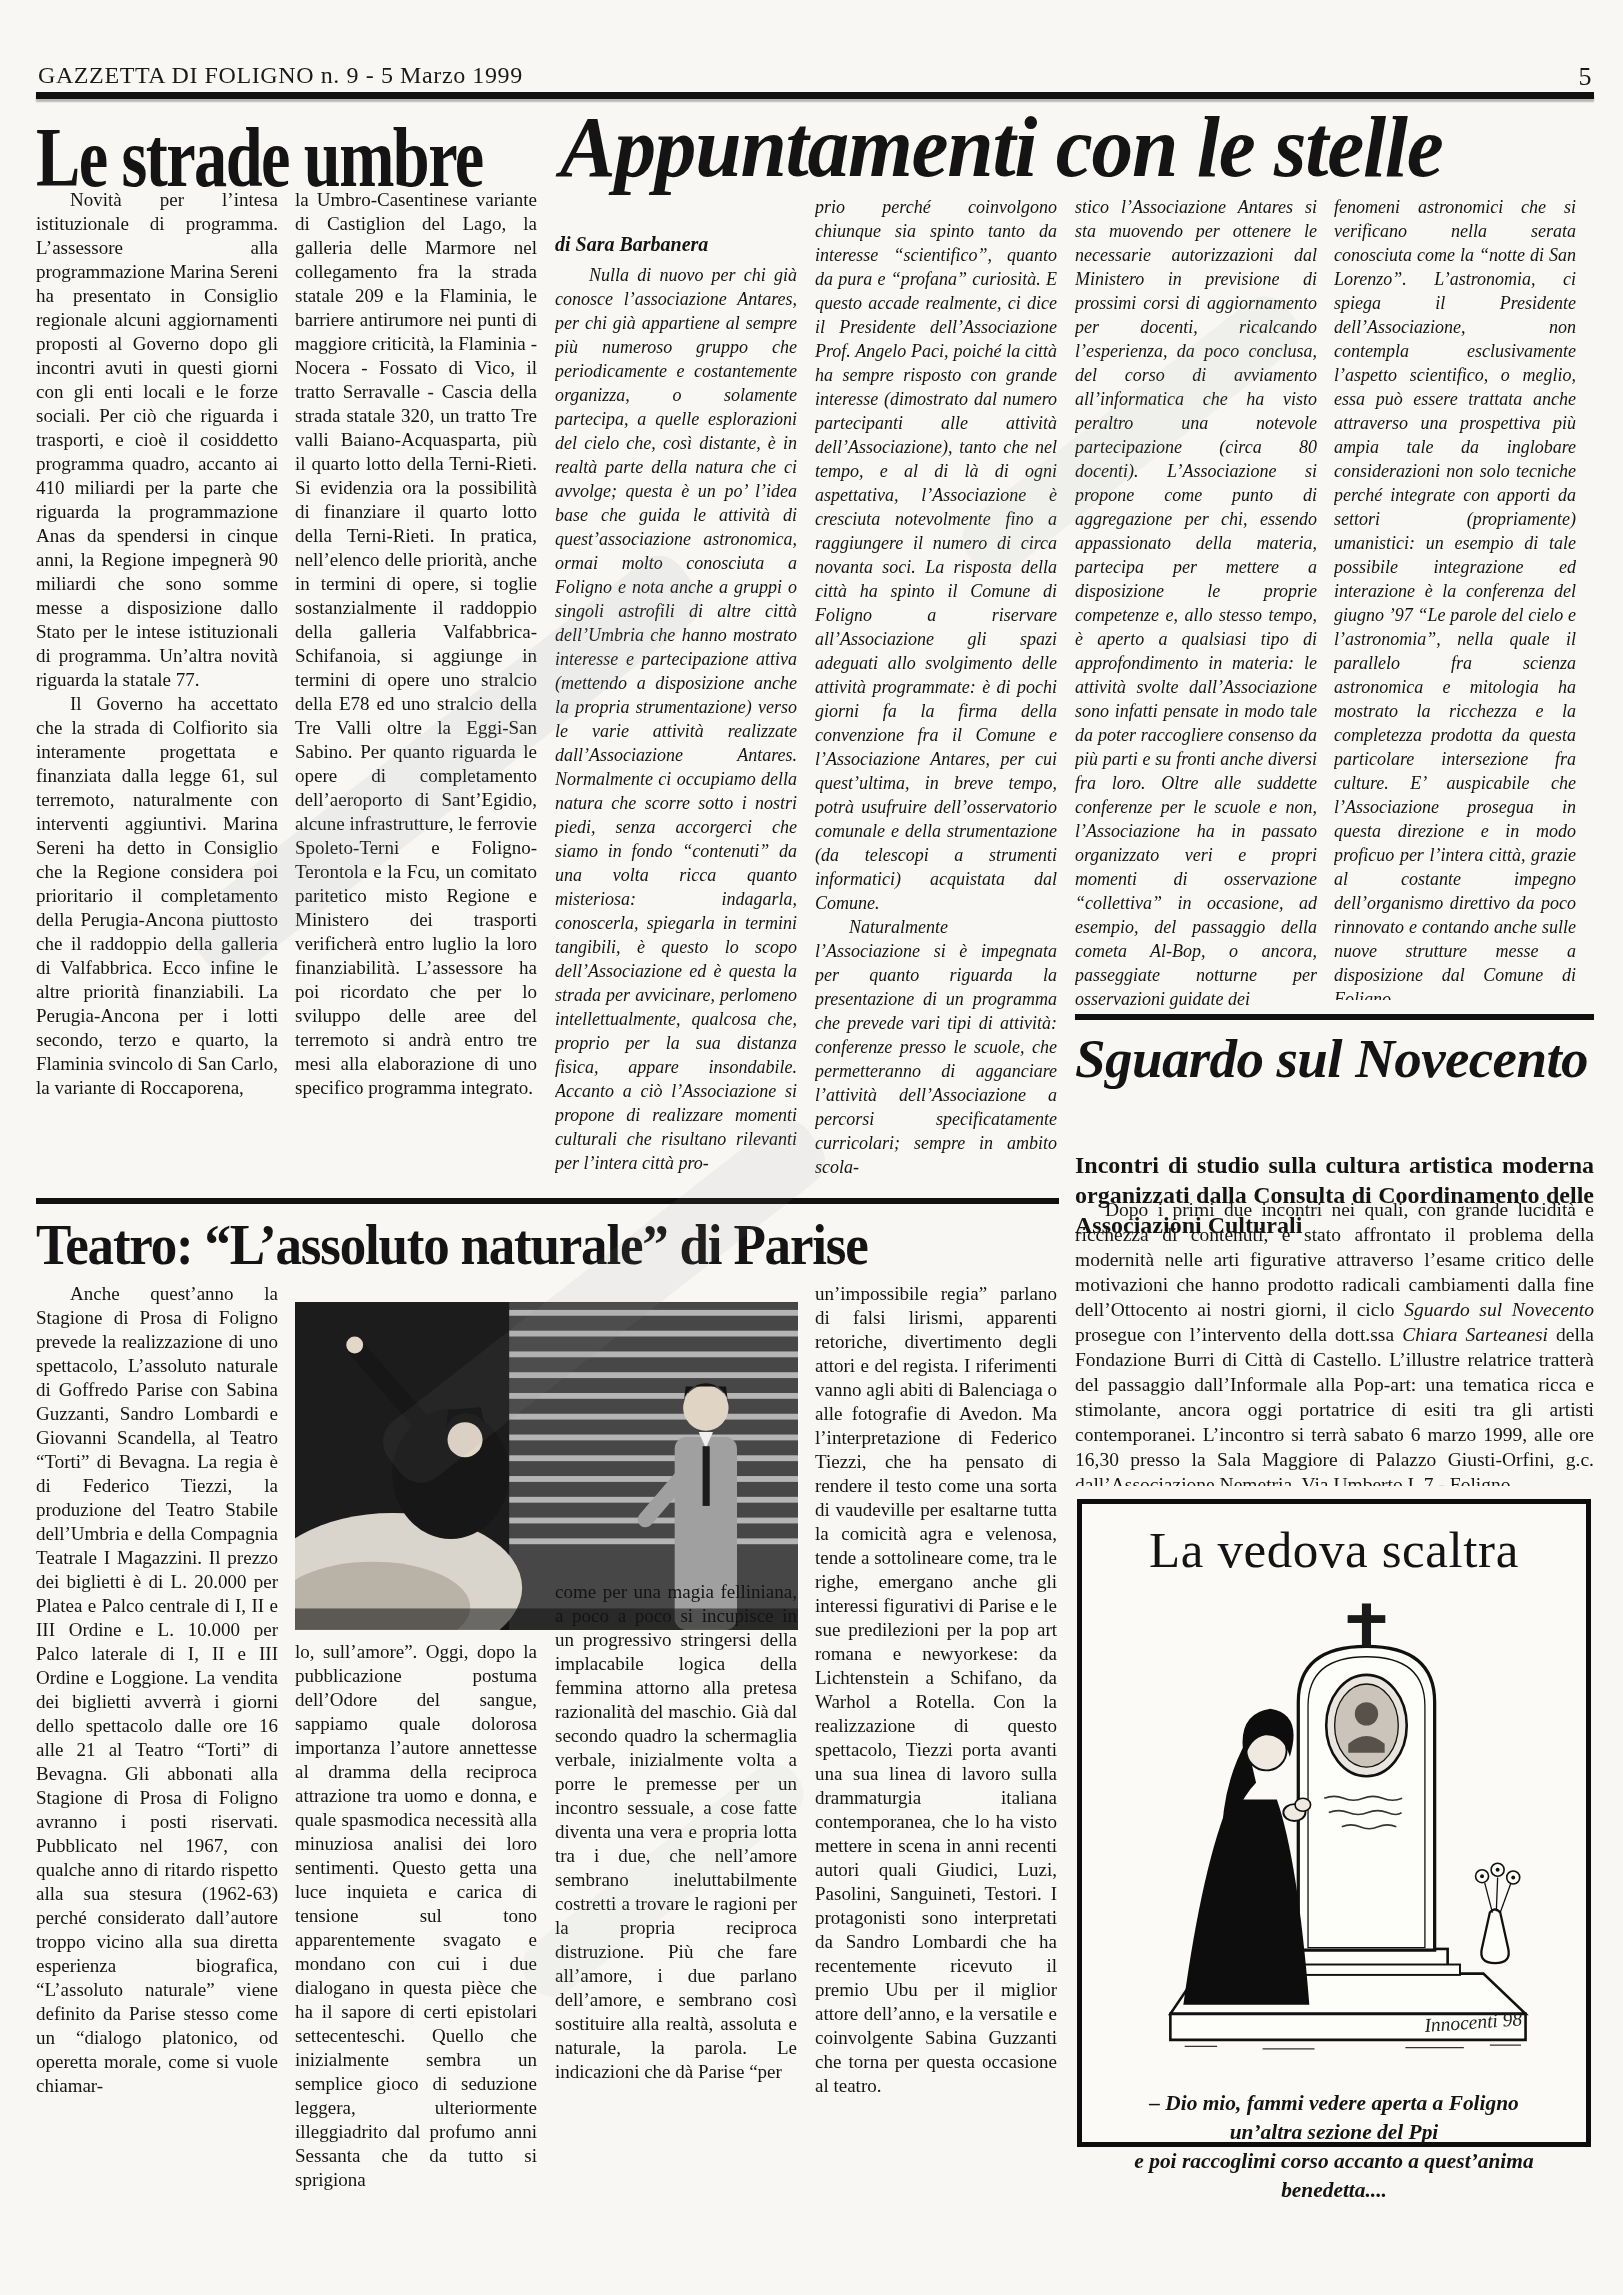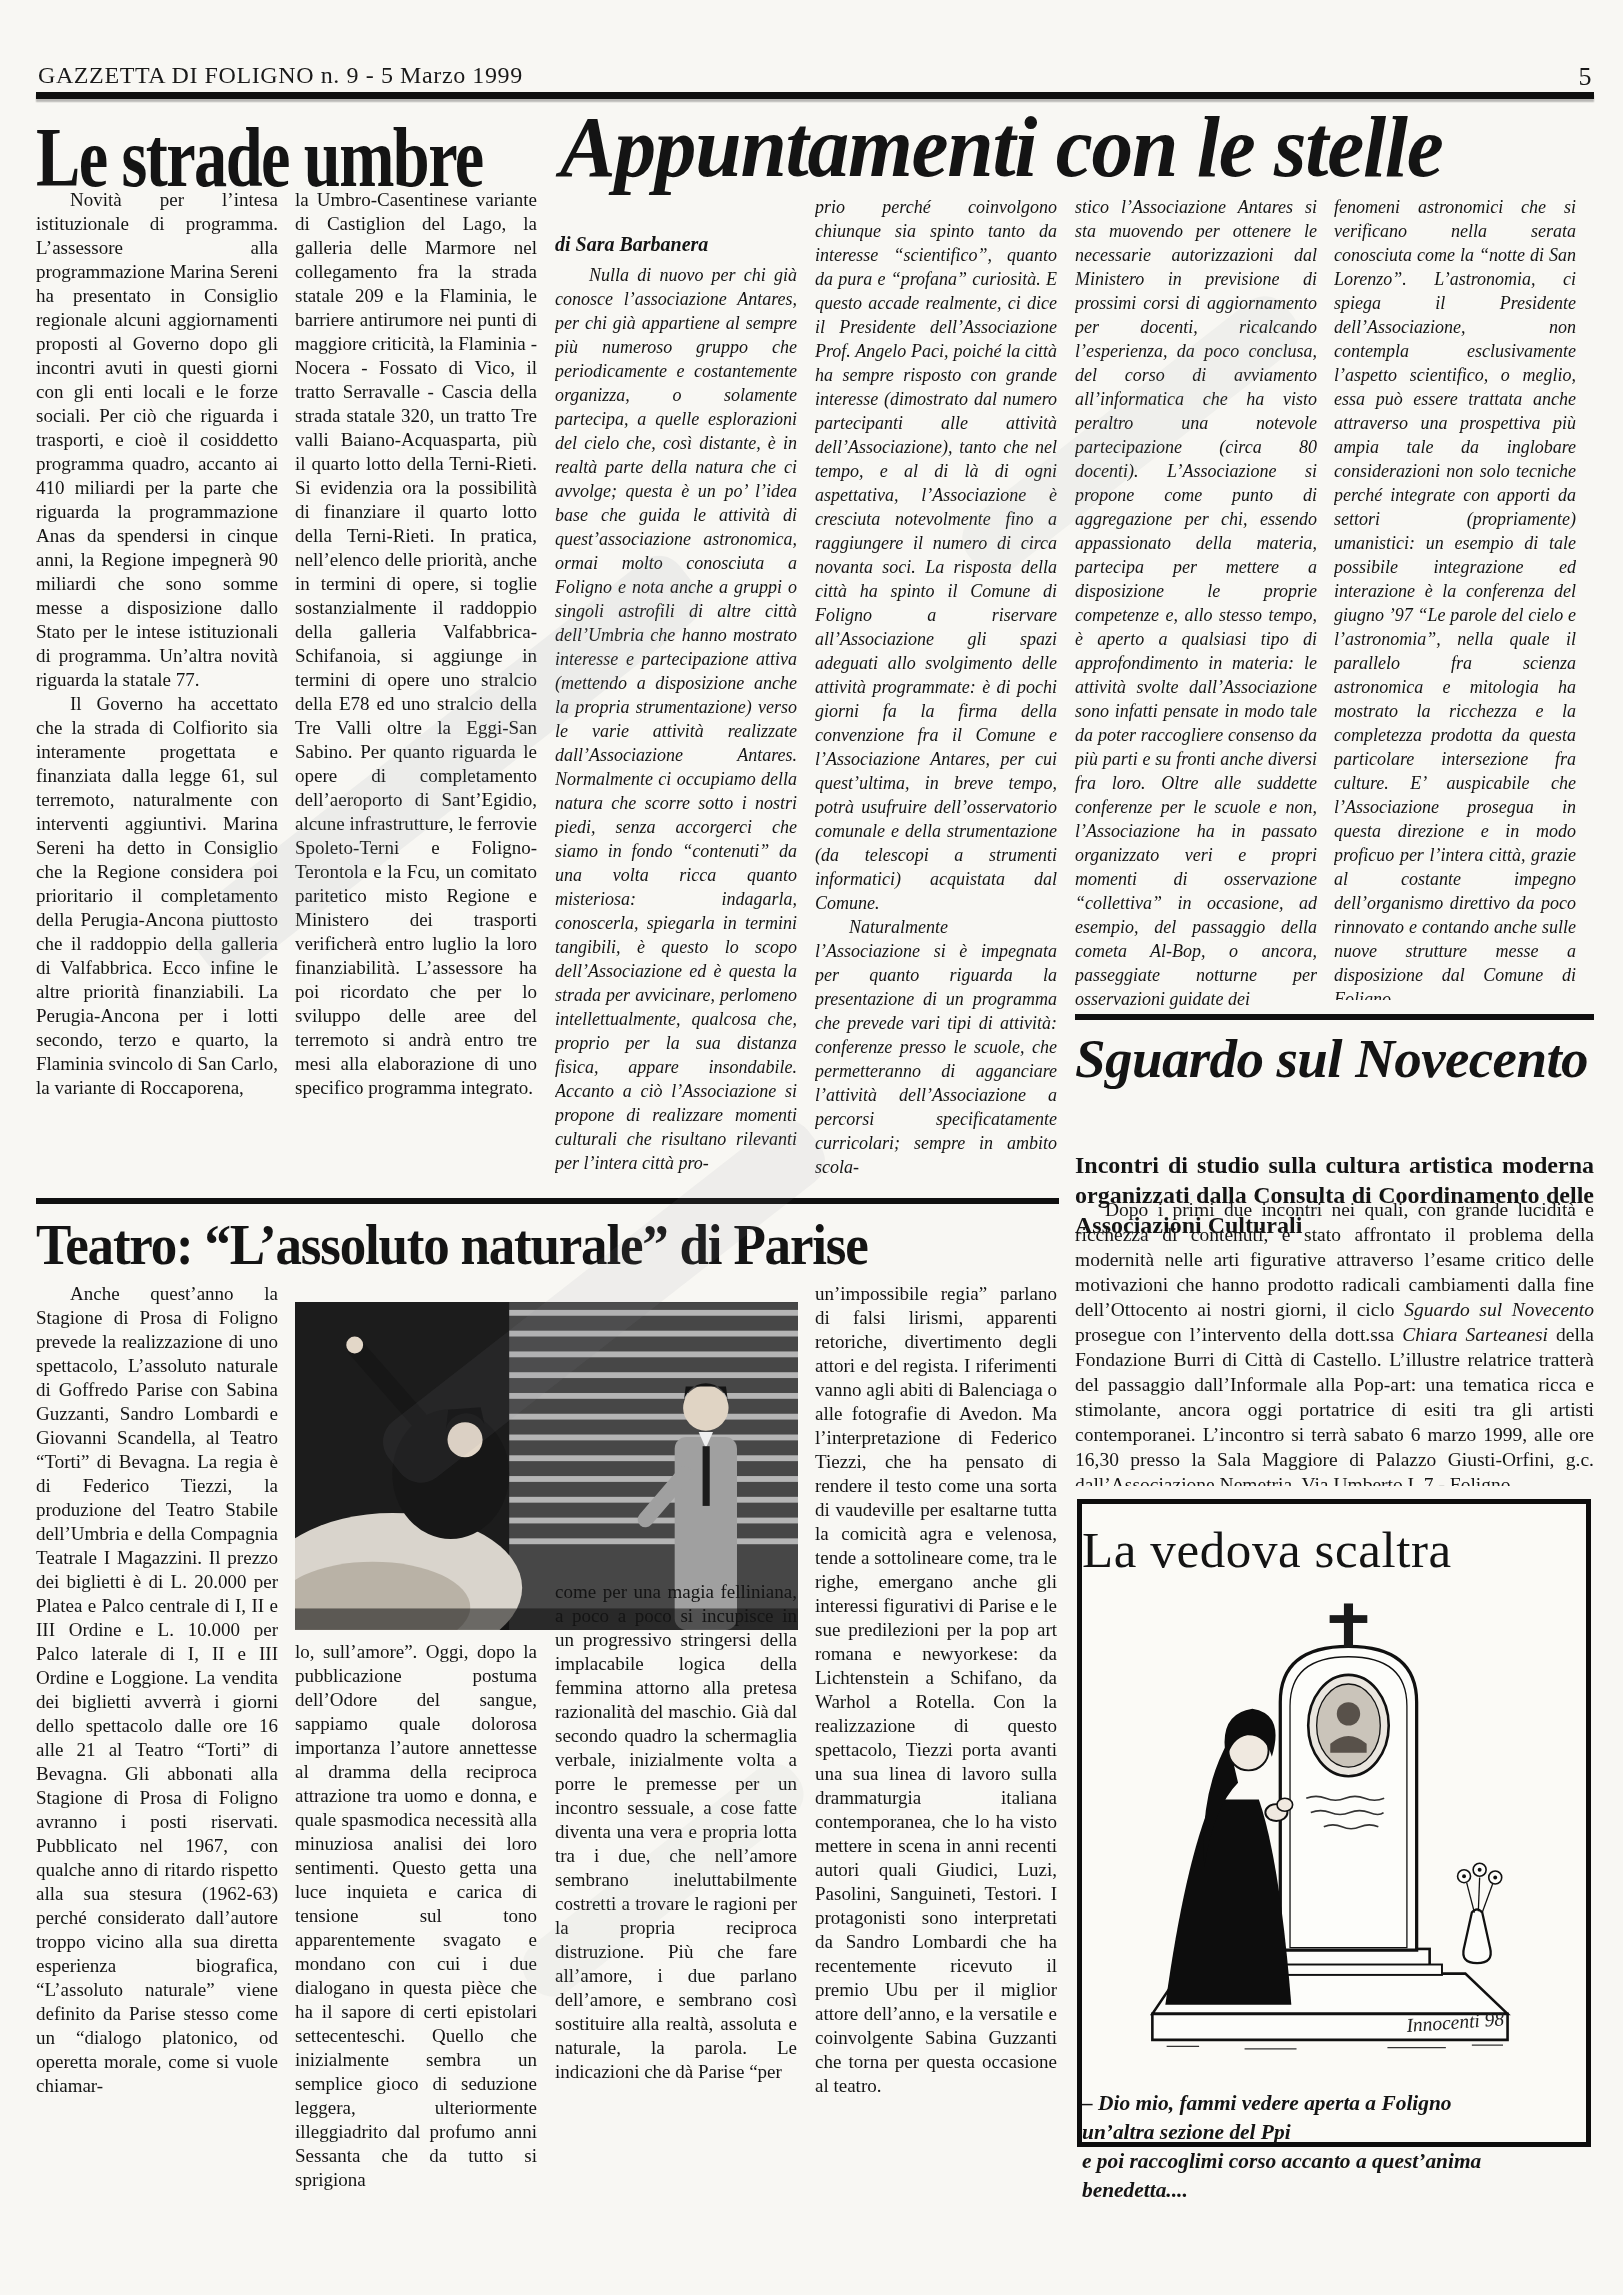--- a/index.html
+++ b/index.html
@@ -20,21 +20,21 @@
   p.ind{text-indent:34px;}
   .byline{font-size:20px;font-weight:700;font-style:italic;margin:0 0 6.5px 0;}
   .sguardo-title{font-size:55px;font-weight:700;font-style:italic;letter-spacing:-0.6px;line-height:1;}
   .sguardo-subhead{width:519px;font-size:24px;font-weight:700;line-height:30px;text-align:justify;}
   .sguardo-body{width:519px;font-size:19.5px;line-height:25px;text-align:justify;height:289px;overflow:hidden;}
   .sguardo-body p{margin:0;text-indent:30px;}
   .it{font-style:italic;}
   .headline-teatro{font-size:57px;font-weight:700;letter-spacing:-1.3px;line-height:1;
         transform:scaleX(0.93);transform-origin:left top;}
   .vedova-box{box-sizing:border-box;width:514px;height:648px;border:5.8px solid #0d0d0d;
-        background:#fbfaf6;}
+        background:#fbfaf6;text-align:center;}
   .vedova-title{font-size:51px;margin-top:17px;letter-spacing:0.6px;}
   .vedova-caption{font-size:21.4px;font-weight:700;font-style:italic;line-height:29px;margin-top:2.6px;}
   .wm{position:absolute;background:#8e959b;pointer-events:none;z-index:6;border-radius:26px;}
   .photo-frame{background:#222;}
 </style>
 </head>
 <body>
 
 <div class="page">
 

